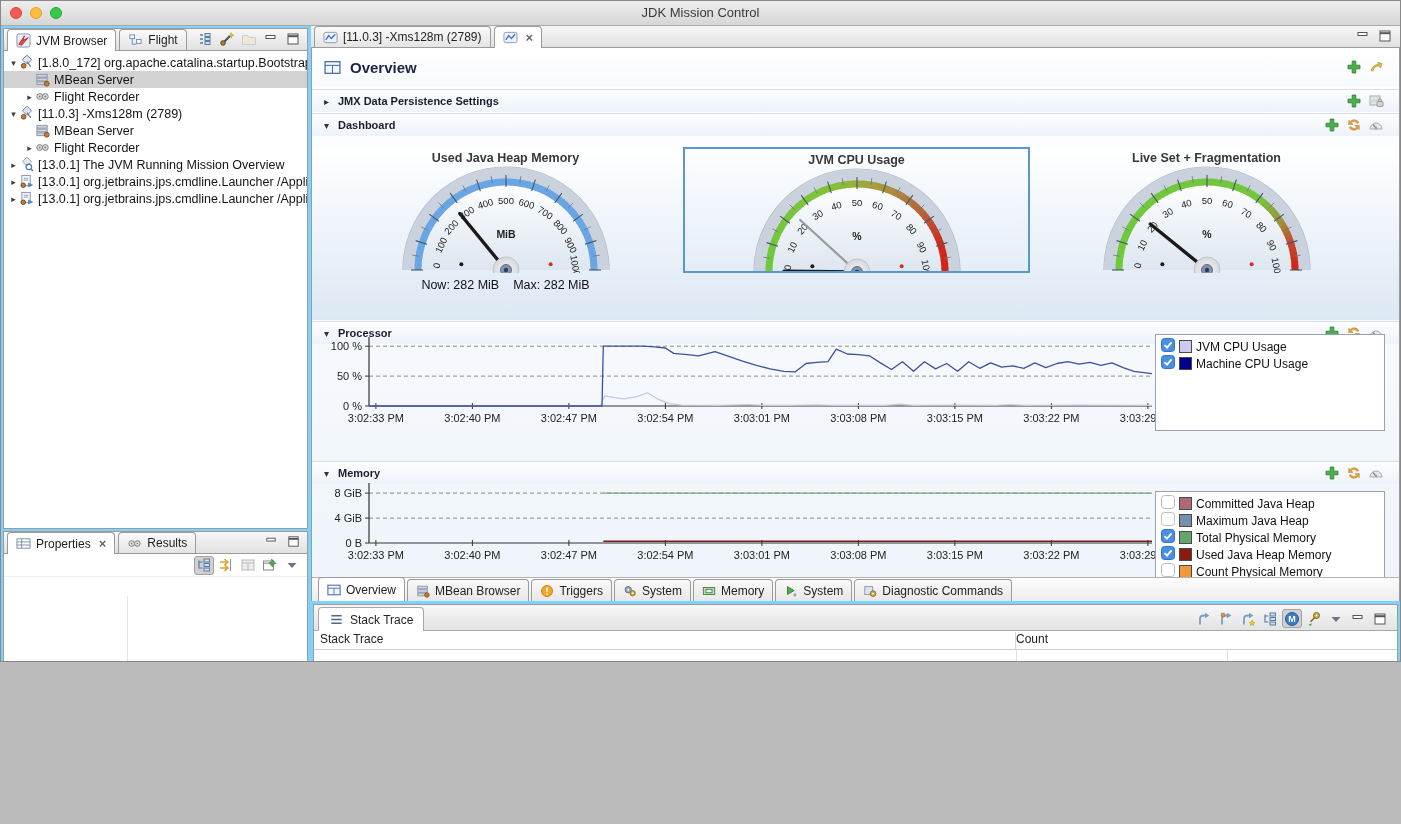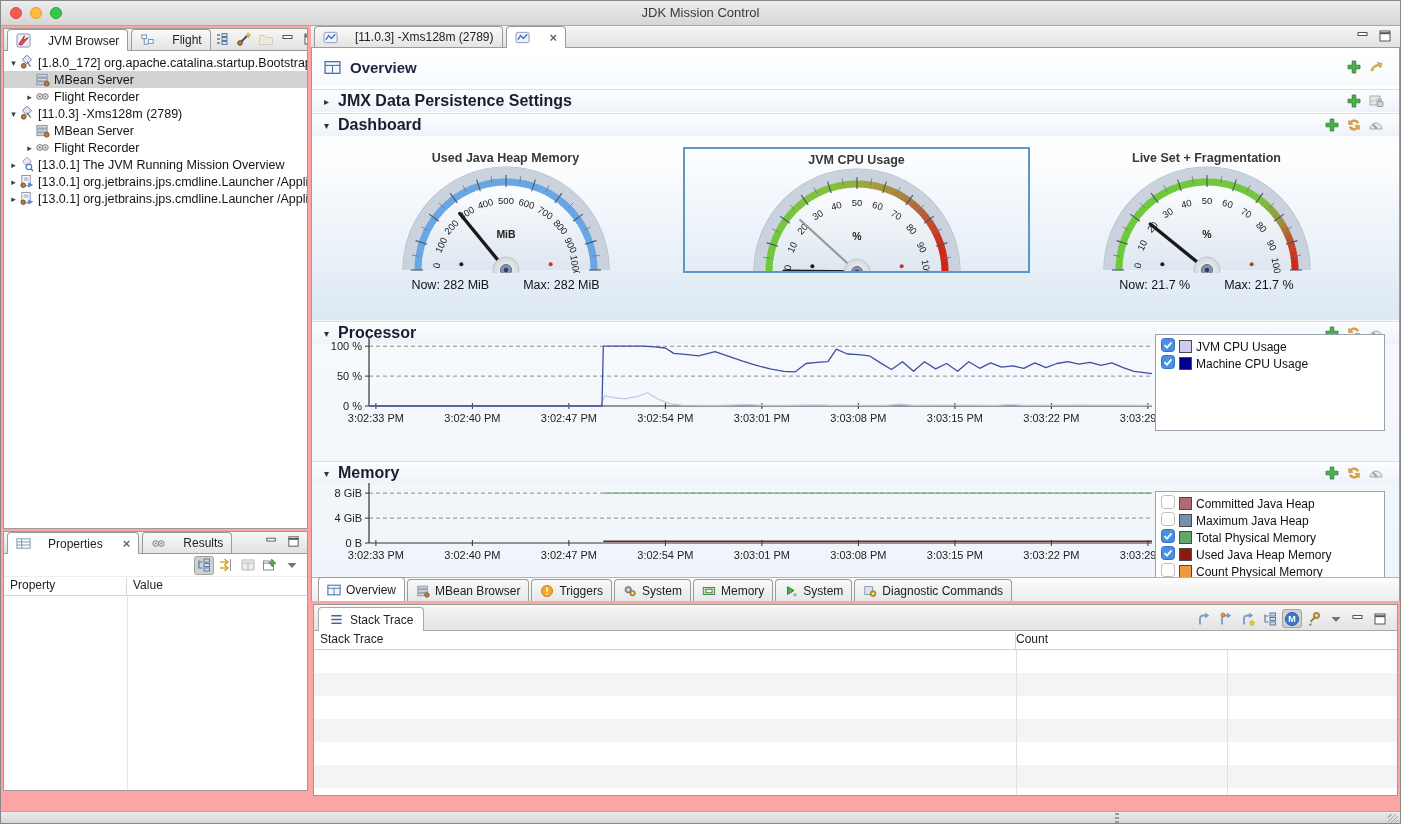--- a/index.html
+++ b/index.html
@@ -1,26 +1,26 @@
 <!DOCTYPE html>
 <html><head>
 <meta charset="utf-8">
 <style>
   html,body{margin:0;padding:0;background:#bbb;}
   *{box-sizing:border-box;}
-  .window{position:relative;width:1401px;height:824px;background:#fca5a5;font-family:"Liberation Sans",sans-serif;overflow:hidden;border:1px solid #888;}
+  .window{position:relative;width:1401px;height:662px;background:#7dd3fc;font-family:"Liberation Sans",sans-serif;overflow:hidden;border:1px solid #888;}
   
   .titlebar{position:absolute;left:0;top:0;width:100%;height:25px;background:linear-gradient(#ededed,#d6d6d6);border-bottom:1px solid #a9a9a9;}
   .traffic{position:absolute;left:9px;top:6px;display:flex;gap:8px;}
   .tl{width:12px;height:12px;border-radius:50%;display:inline-block;}
   .wtitle{text-align:center;line-height:24px;font-size:13px;color:#3a3a3a;}
   
   .view{position:absolute;background:#fff;border:1px solid #9b9b9b;overflow:hidden;}
   .bar{display:flex;align-items:flex-end;height:22px;background:linear-gradient(#f7f7f7,#e1e1e1);border-bottom:1px solid #9b9b9b;}
-  .etab{display:flex;align-items:center;gap:17px;height:21px;padding:0 8px;font-size:12px;color:#222;background:linear-gradient(#fafafa,#e4e4e4);border:1px solid #9b9b9b;border-bottom:none;border-radius:4px 4px 0 0;margin-left:3px;white-space:nowrap;position:relative;}
+  .etab{display:flex;align-items:center;gap:5px;height:21px;padding:0 8px;font-size:12px;color:#222;background:linear-gradient(#fafafa,#e4e4e4);border:1px solid #9b9b9b;border-bottom:none;border-radius:4px 4px 0 0;margin-left:3px;white-space:nowrap;position:relative;}
   .etab.active{background:#fff;margin-bottom:-1px;height:22px;z-index:2;}
   .closex{font-size:13px;font-weight:bold;color:#666;margin-left:3px;line-height:10px;}
   .barspace{flex:1;}
   .tbtn{width:20px;height:19px;display:inline-flex;align-items:center;justify-content:center;margin:0 1px;}
   .tbtn.pressed{background:#d0d0d0;border:1px solid #a2a2a2;border-radius:3px;}
   .ic{display:inline-flex;}
   .ic svg{display:block;}
   
   .tree{position:absolute;left:0;top:22px;right:0;bottom:0;background:#fff;padding-top:3px;}
   .trow{display:flex;align-items:center;height:17px;font-size:12.5px;white-space:nowrap;overflow:hidden;color:#141414;}
@@ -34,28 +34,28 @@
   .phead .c2{padding-left:6px;}
   .pbodyline{position:absolute;left:123px;top:64px;bottom:0;width:1px;background:#e4e4e4;}
   
   #editor-view{left:310px;top:25px;width:1089px;height:575px;background:none;border:none;}
   .etabs{position:absolute;left:0;top:0;right:0;height:22px;background:linear-gradient(#f6f6f6,#e0e0e0);border-bottom:1px solid #9b9b9b;display:flex;align-items:flex-end;}
   .econtent{position:absolute;left:0;top:22px;right:0;bottom:0;background:linear-gradient(#ffffff,#eef4fa);border:1px solid #9b9b9b;border-top:none;}
   .formhead{position:absolute;left:0;top:0;right:0;height:38px;display:flex;align-items:center;padding:0 12px;background:linear-gradient(#ffffff,#f7fafd);}
   .formtitle{font-size:15px;font-weight:bold;color:#1f2240;margin-left:9px;}
   .sect{position:absolute;left:0;right:0;height:23px;display:flex;align-items:center;padding:0 12px;border-top:1px solid #d9dfe8;background:linear-gradient(#fcfdff,#eef3fa);}
   .tri{width:14px;font-size:10px;color:#333;}
-  .slabel{font-size:16px;font-weight:bold;color:#1c1c2e;}
+  .slabel{font-size:11px;font-weight:bold;color:#1c1c2e;}
   .sicons{margin-left:auto;display:flex;}
   .gaugerow{position:absolute;left:0;top:99px;right:0;height:173px;background:linear-gradient(#ffffff,#dce8f4);}
   .gcell{position:absolute;top:0;width:347px;height:126px;overflow:hidden;text-align:center;}
   .gcell.sel{border:2px solid #5b97c8;background:linear-gradient(#fdfeff,#e4edf7);}
   .gtitle{font-size:12.5px;font-weight:bold;color:#383838;height:16px;line-height:17px;margin-top:3px;}
   .nowrow{position:absolute;top:131px;width:347px;text-align:center;font-size:12.5px;color:#111;}
-  .nowrow span{margin:0 17px;}
+  .nowrow span{margin:0 7px;}
   .legend{position:absolute;width:230px;height:97px;background:#fff;border:1px solid #9aa2ae;padding:3px 2px;}
   .litem{display:flex;align-items:center;height:17px;gap:4px;padding-left:3px;font-size:12px;color:#111;white-space:nowrap;}
   .swatch{width:13px;height:13px;border:1px solid #4a4a4a;display:inline-block;}
   .pagetabs{position:absolute;left:0;right:0;top:529px;height:24px;background:linear-gradient(#fdfdfd,#ececec);border-top:1px solid #b3b3b3;display:flex;align-items:flex-end;padding-left:4px;}
   .ptab{display:flex;align-items:center;gap:5px;height:22px;padding:0 8px;font-size:12px;color:#222;border:1px solid #9b9b9b;border-bottom:none;border-radius:4px 4px 0 0;background:linear-gradient(#f9f9f9,#e7e7e7);margin-left:2px;margin-top:-1px;white-space:nowrap;}
   .ptab.active{background:#fff;height:24px;}
   
   #stack-view{left:312px;top:603px;width:1085px;height:192px;}
   .sbar{position:absolute;left:0;top:0;right:0;height:26px;background:linear-gradient(#f7f7f7,#e3e3e3);border-bottom:1px solid #a8a8a8;display:flex;align-items:flex-end;}
   .stab{display:flex;align-items:center;gap:6px;height:24px;padding:0 10px;margin-left:4px;background:#fff;border:1px solid #a8a8a8;border-bottom:none;border-radius:4px 4px 0 0;font-size:12px;color:#222;margin-bottom:-1px;z-index:2;}
@@ -345,24 +345,20 @@
           </span>
         </span>
         <span class="tbtn">
           <span class="ic">
             <svg width="16" height="16" viewBox="0 0 16 16">
               <path d="M3.5 6 h9 l-4.5 5 z" fill="#6a7688"></path>
             </svg>
           </span>
         </span>
       </div>
-    <div class="phead">
-      <div class="c1">Property</div>
-      <div class="c2">Value</div>
-    </div>
     <div class="pbodyline"></div>
   </div>
 
   <div class="view" id="editor-view">
     <div class="etabs" id="editor-tabs">
         <div class="etab">
           <span class="ic">
             <svg width="15" height="15" viewBox="0 0 16 16">
               <rect x="1" y="2.5" width="14" height="11" rx="2" fill="#eef2fa" stroke="#8898b8"></rect>
               <polyline points="3,10.5 6,6 9,9 13,4.5" stroke="#3a6fd8" fill="none" stroke-width="1.4"></polyline>
@@ -839,21 +835,20 @@
                 <text x="193.86384426155075" y="102.66745415247738" font-size="9.5" fill="#1a1a1a" text-anchor="middle" transform="rotate(80 193.9 99.7)">100</text>
                 <text x="125" y="72" text-anchor="middle" font-size="10.5" font-weight="bold" fill="#222">%</text>
                 <circle cx="80.35483844084851" cy="98.3600044896063" r="2" fill="#1a1a1a"></circle>
                 <circle cx="169.6451615591515" cy="98.3600044896063" r="2" fill="#cc3322"></circle>
                 <line x1="125" y1="104" x2="68.3" y2="58.0" stroke="#1a1a1a" stroke-width="3.4" stroke-linecap="round"></line>
                 <circle cx="125" cy="104" r="13" fill="url(#hub2)" stroke="#bfc5cc"></circle>
                 <circle cx="125" cy="104" r="5.5" fill="#8393ad" stroke="#5e6f8c"></circle>
                 <circle cx="125" cy="104" r="2.2" fill="#2e3d57"></circle>
               </svg></div>
           </div>
-          <div class="nowrow" style="left: 721px;"><span>Now: 21.7 %</span><span>Max: 21.7 %</span></div>
         </div>
 
       <div class="sect" style="top:273px;">
         <span class="tri">▾</span>
         <span class="slabel">Processor</span>
         <span class="sicons" id="proc-icons">
             <span class="tbtn">
               <span class="ic">
                 <svg width="16" height="16" viewBox="0 0 16 16">
                   <path d="M6.2 2 h3.6 v4.2 H14 v3.6 H9.8 V14 H6.2 V9.8 H2 V6.2 h4.2 Z" fill="#4cae4c" stroke="#2d7d2d" stroke-width="0.8"></path>

